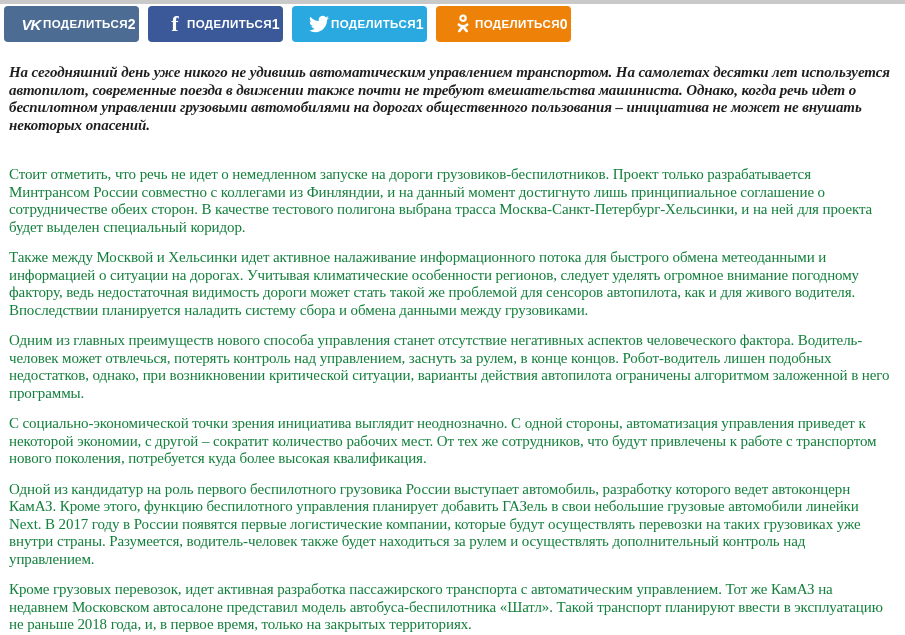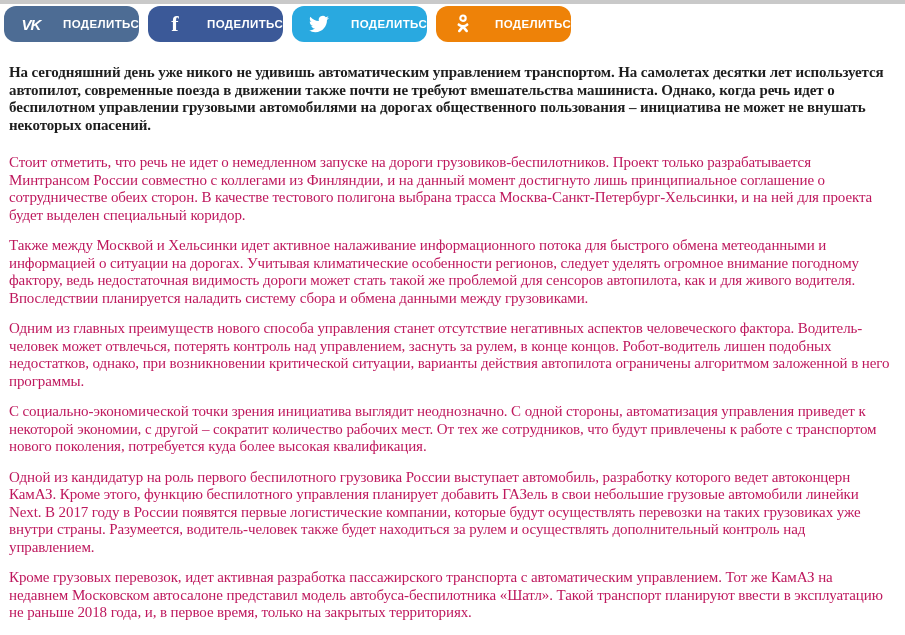--- a/index.html
+++ b/index.html
@@ -22,21 +22,21 @@
     height: 40px;
     align-items: flex-start;
   }
   .share-btn {
     width: 135px;
     height: 36px;
     display: flex;
     align-items: center;
     padding: 0 13px 0 15px;
     border: none;
-    border-radius: 12px;
+    border-radius: 4px;
     cursor: pointer;
     color: #ffffff;
     font-family: "Liberation Sans", sans-serif;
   }
   .share-icon {
     width: 24px;
     display: flex;
     align-items: center;
     justify-content: center;
     flex: 0 0 24px;
@@ -51,42 +51,43 @@
   .glyph-fb {
     font-family: "Liberation Serif", serif;
     font-weight: 700;
     font-size: 22px;
     line-height: 22px;
   }
   .share-label {
     font-size: 11.5px;
     font-weight: 700;
     letter-spacing: 0.4px;
-    margin-left: 20px;
+    margin-left: 0;
     white-space: nowrap;
   }
   .share-count {
     margin-left: auto;
     font-size: 14px;
     font-weight: 700;
   }
   .article {
     padding: 20px 11px 0 9px;
   }
   .article p {
     font-size: 15px;
     line-height: 17.5px;
-    color: #be185d;
+    color: #15803d;
     margin-bottom: 13px;
     letter-spacing: -0.1px;
   }
   .article p.lead {
     font-weight: 700;
+    font-style: italic;
     color: #1e1e1e;
-    margin-bottom: 20px;
+    margin-bottom: 32px;
   }
 </style>
 </head>
 <body>
 
 <div class="top-rule"></div>
 
 <div class="share-bar">
 
   <button class="share-btn" style="background-color: rgb(77, 108, 148);">

